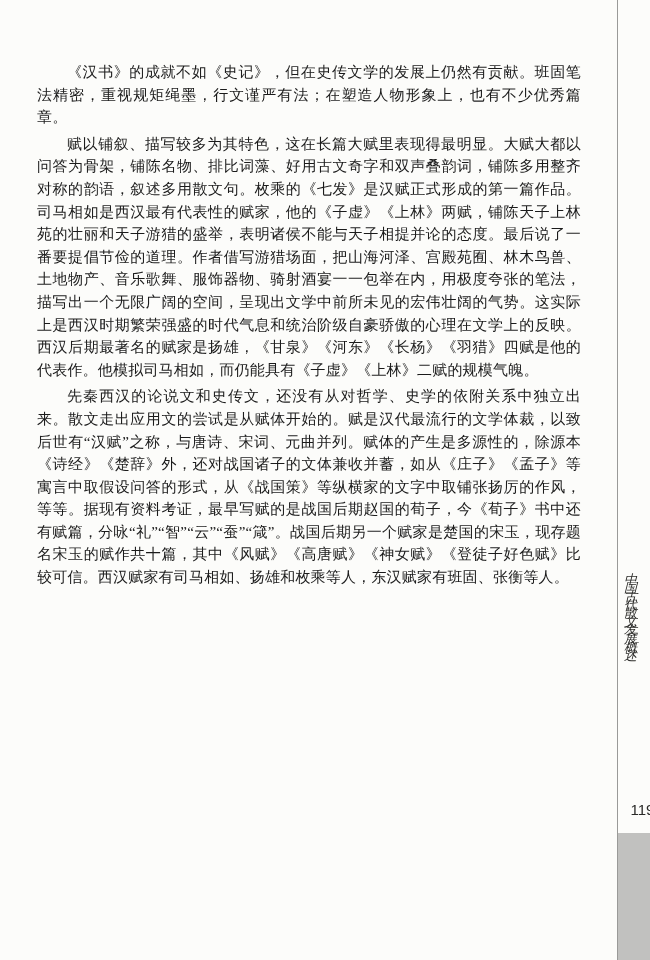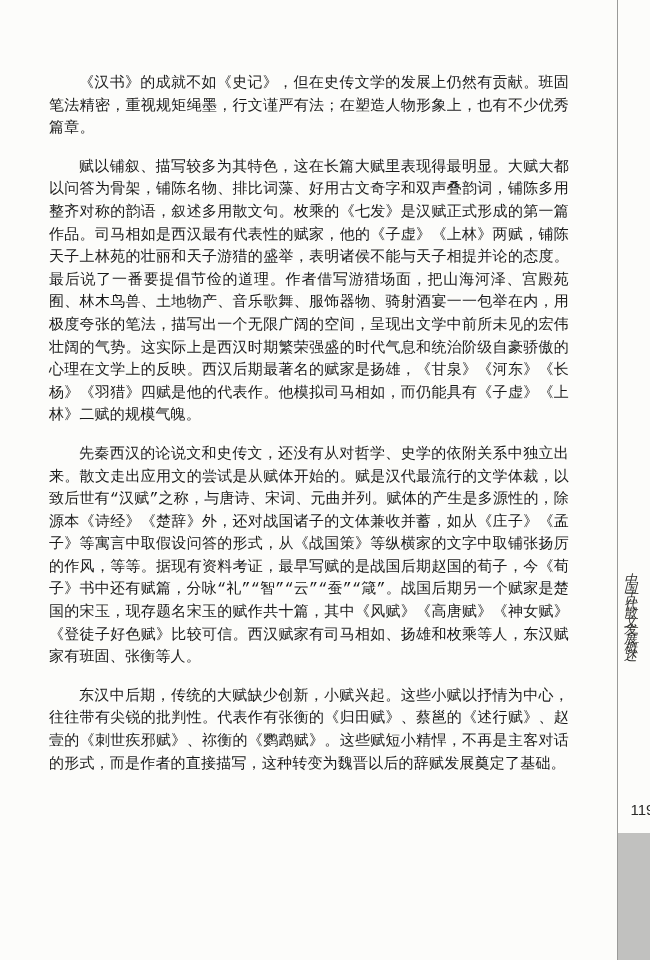--- a/index.html
+++ b/index.html
@@ -18,23 +18,22 @@
     position:absolute;
     left:33px;top:57px;width:552px;
     color:var(--ink,#1b1b1b);
     font-size:15px;
     line-height:22.6px;
     text-align:justify;
     text-justify:inter-character;
     letter-spacing:0.2px;
   }
   .body-text p{
-    margin:16px;
+    margin:4px;
     text-indent:2em;
-    font-family:Liberation Mono, monospace;
   }
   .margin-rule{
     position:absolute;
     left:617px;top:0;bottom:0;width:1px;
     background:var(--divider,#9a9a98);
   }
   .vertical-title{
     position:absolute;
     left:619px;top:562px;
     width:22px;
@@ -65,21 +64,20 @@
 </style>
 </head>
 <body>
 
 <div class="page">
 
   <div class="body-text">
     <p>《汉书》的成就不如《史记》，但在史传文学的发展上仍然有贡献。班固笔法精密，重视规矩绳墨，行文谨严有法；在塑造人物形象上，也有不少优秀篇章。</p>
     <p>赋以铺叙、描写较多为其特色，这在长篇大赋里表现得最明显。大赋大都以问答为骨架，铺陈名物、排比词藻、好用古文奇字和双声叠韵词，铺陈多用整齐对称的韵语，叙述多用散文句。枚乘的《七发》是汉赋正式形成的第一篇作品。司马相如是西汉最有代表性的赋家，他的《子虚》《上林》两赋，铺陈天子上林苑的壮丽和天子游猎的盛举，表明诸侯不能与天子相提并论的态度。最后说了一番要提倡节俭的道理。作者借写游猎场面，把山海河泽、宫殿苑囿、林木鸟兽、土地物产、音乐歌舞、服饰器物、骑射酒宴一一包举在内，用极度夸张的笔法，描写出一个无限广阔的空间，呈现出文学中前所未见的宏伟壮阔的气势。这实际上是西汉时期繁荣强盛的时代气息和统治阶级自豪骄傲的心理在文学上的反映。西汉后期最著名的赋家是扬雄，《甘泉》《河东》《长杨》《羽猎》四赋是他的代表作。他模拟司马相如，而仍能具有《子虚》《上林》二赋的规模气魄。</p>
     <p>先秦西汉的论说文和史传文，还没有从对哲学、史学的依附关系中独立出来。散文走出应用文的尝试是从赋体开始的。赋是汉代最流行的文学体裁，以致后世有“汉赋”之称，与唐诗、宋词、元曲并列。赋体的产生是多源性的，除源本《诗经》《楚辞》外，还对战国诸子的文体兼收并蓄，如从《庄子》《孟子》等寓言中取假设问答的形式，从《战国策》等纵横家的文字中取铺张扬厉的作风，等等。据现有资料考证，最早写赋的是战国后期赵国的荀子，今《荀子》书中还有赋篇，分咏“礼”“智”“云”“蚕”“箴”。战国后期另一个赋家是楚国的宋玉，现存题名宋玉的赋作共十篇，其中《风赋》《高唐赋》《神女赋》《登徒子好色赋》比较可信。西汉赋家有司马相如、扬雄和枚乘等人，东汉赋家有班固、张衡等人。</p>
-    <p>东汉中后期，传统的大赋缺少创新，小赋兴起。这些小赋以抒情为中心，往往带有尖锐的批判性。代表作有张衡的《归田赋》、蔡邕的《述行赋》、赵壹的《刺世疾邪赋》、祢衡的《鹦鹉赋》。这些赋短小精悍，不再是主客对话的形式，而是作者的直接描写，这种转变为魏晋以后的辞赋发展奠定了基础。</p>
   </div>
 
   <div class="margin-rule"></div>
 
   <div class="vertical-title">中国古代散文发展概述</div>
 
   <div class="page-number">119</div>
 
   <div class="edge-tab"></div>
 

